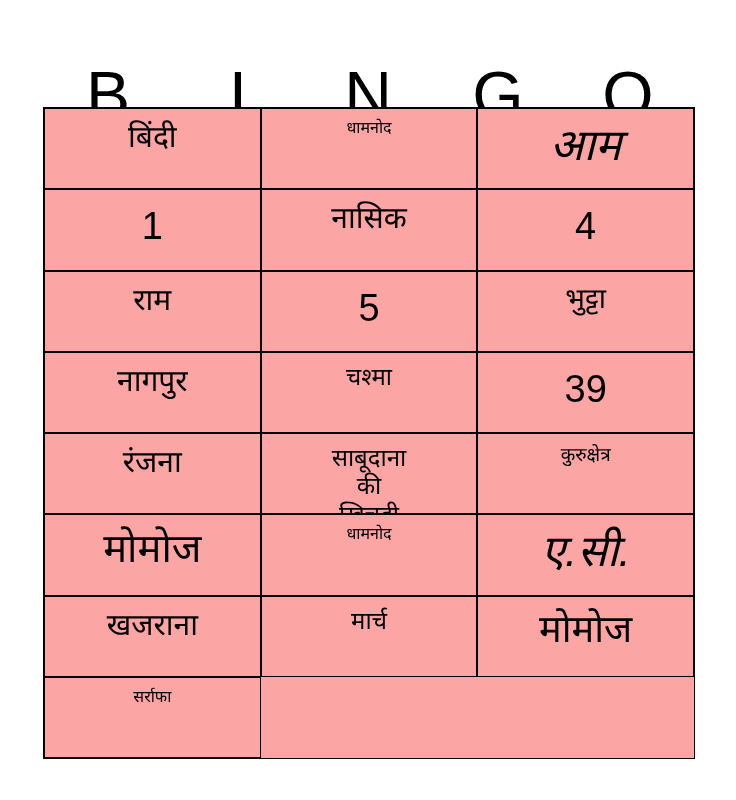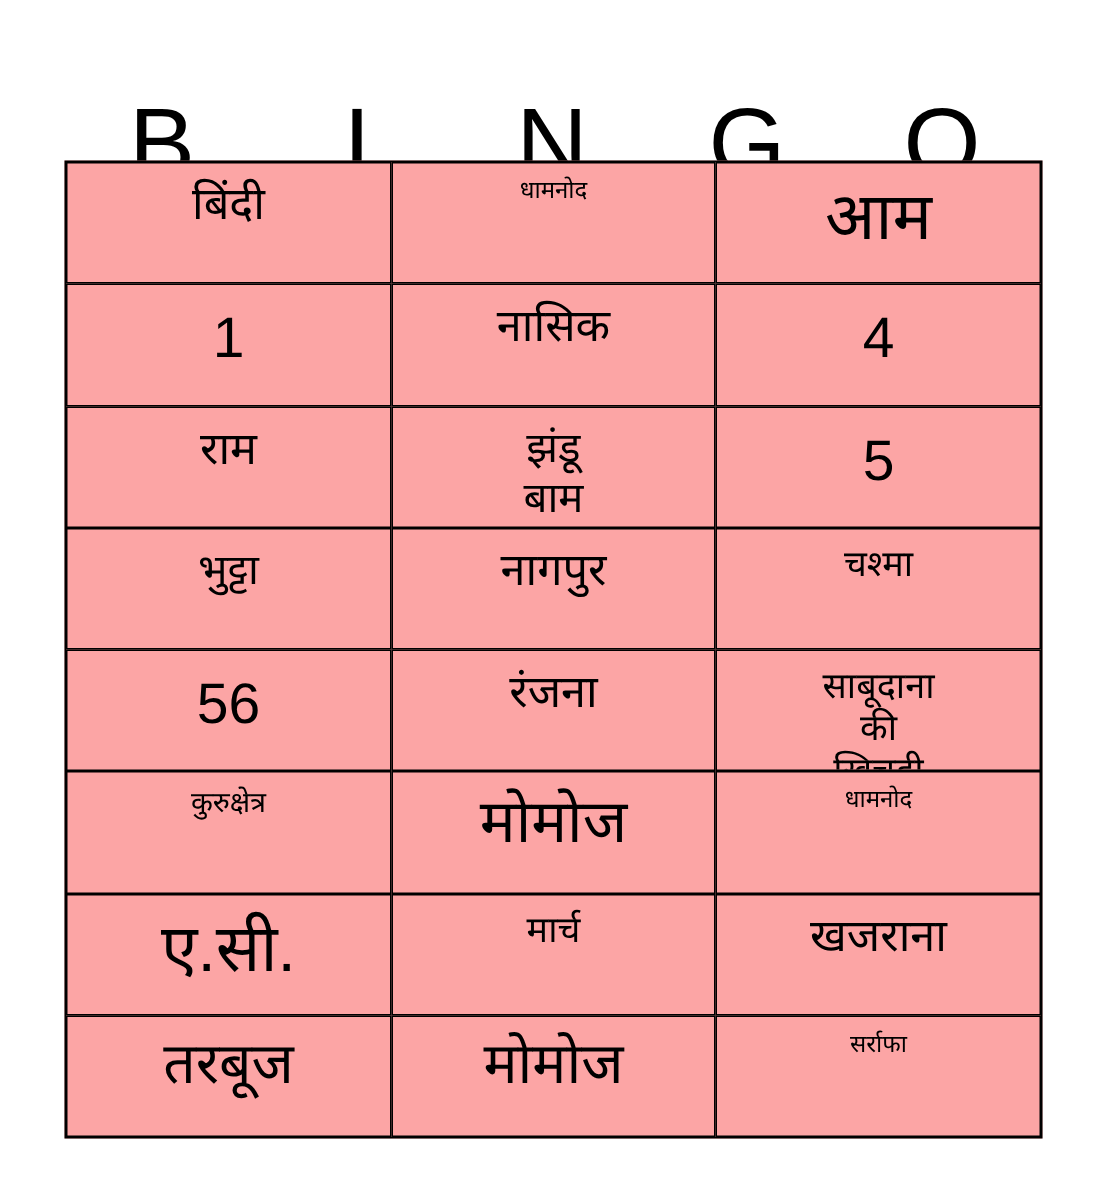--- a/index.html
+++ b/index.html
@@ -61,21 +61,21 @@
   }
   .fs19 { font-size: 19px; }
   .fs24 { font-size: 24px; }
   .fs26 { font-size: 16px; }
   .fs28 { font-size: 28px; }
   .fs30 { font-size: 30px; }
   .fs32 { font-size: 24px; }
   .fs38 { font-size: 38px; }
   .fs40 { font-size: 40px; }
   .fs42 { font-size: 30px; }
-  .fs44 { font-size: 44px; }
+  .fs44 { font-size: 44px; font-style: italic; }
   .num { padding-top: 14px; }
 </style>
 </head>
 <body>
 
 <div class="page">
 
   <div class="title-row">
     <div class="title-letter">B</div>
     <div class="title-letter">I</div>
@@ -100,39 +100,35 @@
     <div class="cell">
         <span class="cell-text fs30">नासिक</span>
       </div>
 
     <div class="cell num">
         <span class="cell-text fs38">4</span>
       </div>
     <div class="cell">
         <span class="cell-text fs42">राम</span>
       </div>
-    <div class="cell">
-        <span class="cell-text fs28">झंडू
-बाम</span>
-      </div>
     <div class="cell num">
         <span class="cell-text fs38">5</span>
       </div>
     <div class="cell">
         <span class="cell-text fs28">भुट्टा</span>
       </div>
 
     <div class="cell">
         <span class="cell-text fs30">नागपुर</span>
       </div>
     <div class="cell">
         <span class="cell-text fs32">चश्मा</span>
       </div>
     <div class="cell num">
-        <span class="cell-text fs38">56</span>
+        <span class="cell-text fs38">39</span>
       </div>
     <div class="cell">
         <span class="cell-text fs30">रंजना</span>
       </div>
 
     <div class="cell">
         <span class="cell-text fs24">साबूदाना
 की
 खिचड़ी</span>
       </div>
@@ -143,27 +139,24 @@
         <span class="cell-text fs40">मोमोज</span>
       </div>
     <div class="cell">
         <span class="cell-text fs26">धामनोद</span>
       </div>
     <div class="cell">
         <span class="cell-text fs44">ए.सी.</span>
       </div>
 
     <div class="cell">
-        <span class="cell-text fs32">मार्च</span>
-      </div>
-    <div class="cell">
         <span class="cell-text fs30">खजराना</span>
       </div>
     <div class="cell">
-        <span class="cell-text fs38">तरबूज</span>
+        <span class="cell-text fs32">मार्च</span>
       </div>
     <div class="cell">
         <span class="cell-text fs38">मोमोज</span>
       </div>
     <div class="cell">
         <span class="cell-text fs26">सर्राफा</span>
       </div>
   </div>
 
 </div>

